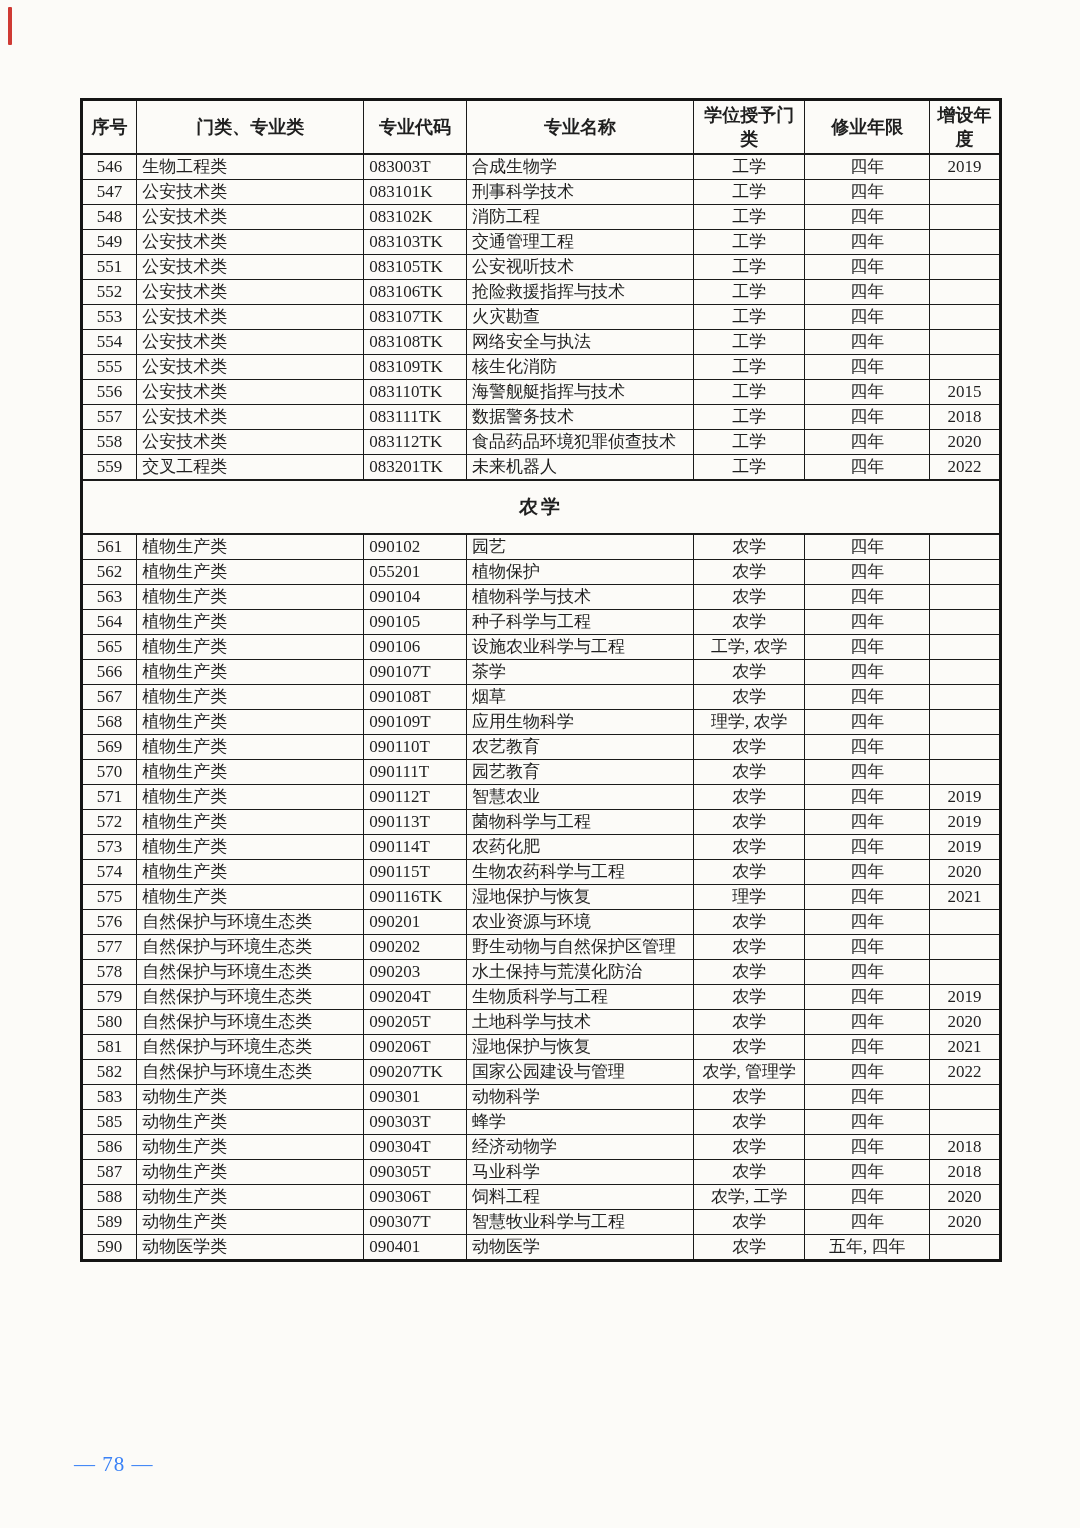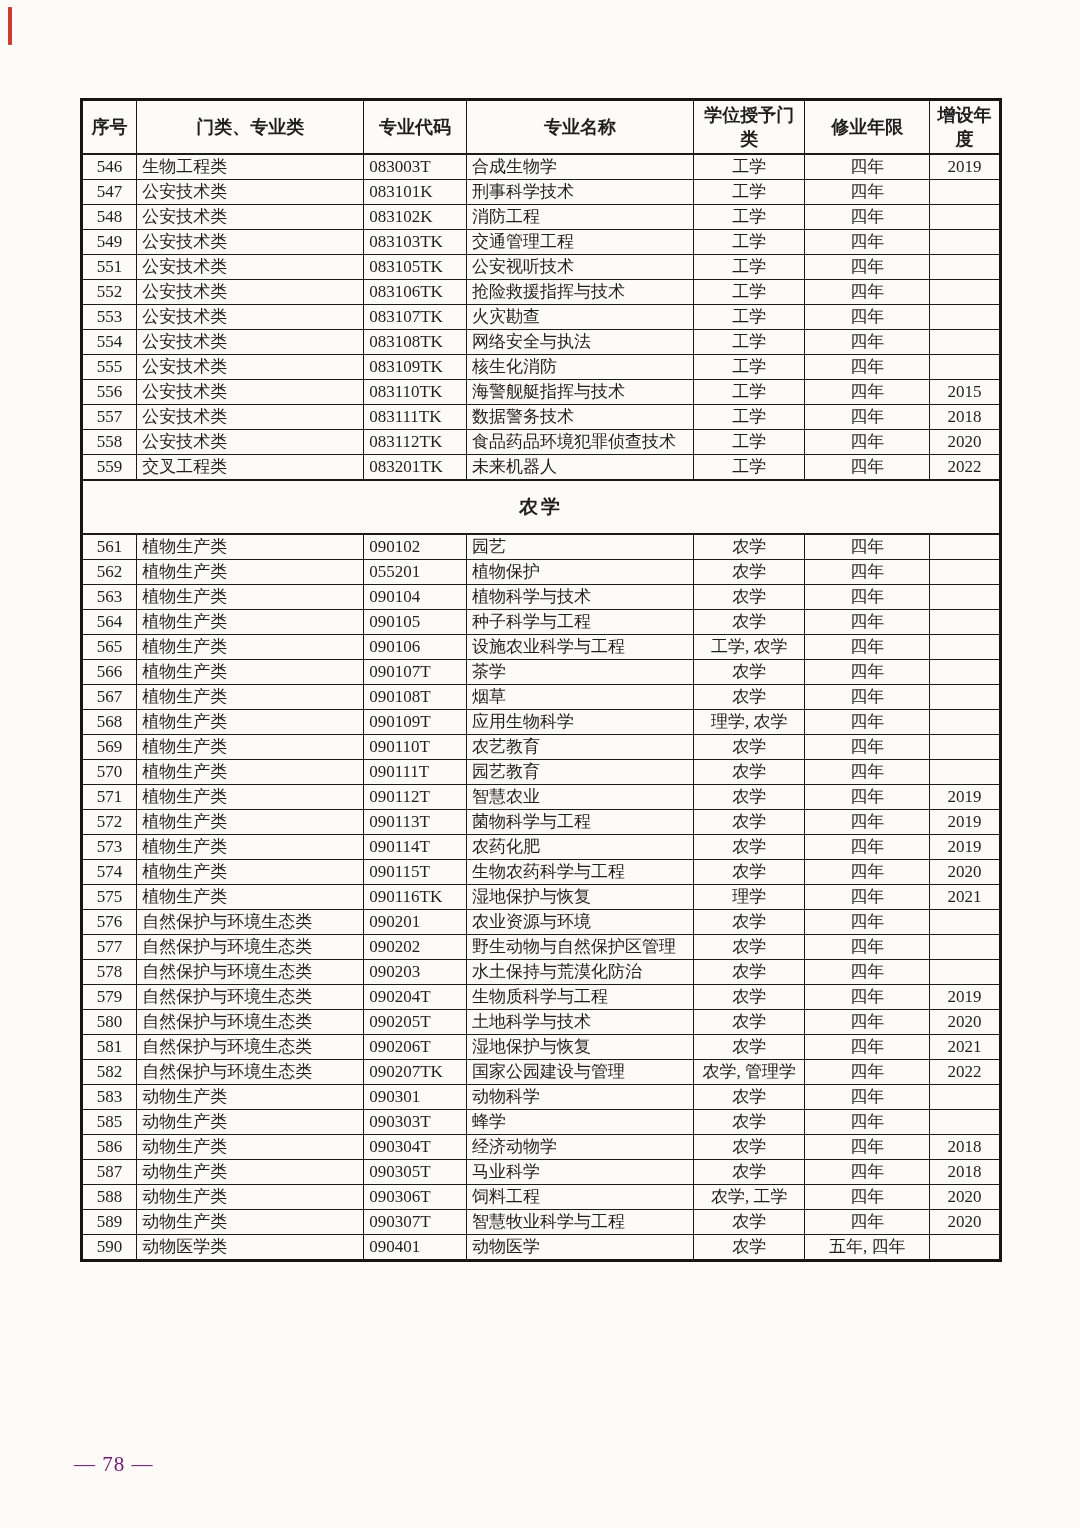--- a/index.html
+++ b/index.html
@@ -47,21 +47,21 @@
   td.c0,td.c4,td.c5,td.c6{text-align:center;padding:1px 2px;}
   td.c1,td.c2,td.c3{text-align:left;}
   td.section-band{
     text-align:center;height:50px;
     font-weight:600;font-size:19px;
     letter-spacing:3px;
     border-top-width:2.6px;border-bottom-width:2.6px;
   }
   .page-number{
     position:absolute;left:74px;top:1452px;
-    font-size:21px;color:#701a75;letter-spacing:1px;
+    font-size:21px;color:#3b82f6;letter-spacing:1px;
   }
 </style>
 </head>
 <body>
 
 <div class="red-mark"></div>
 
 <table class="majors">
   <colgroup>
     <col class="c0">

